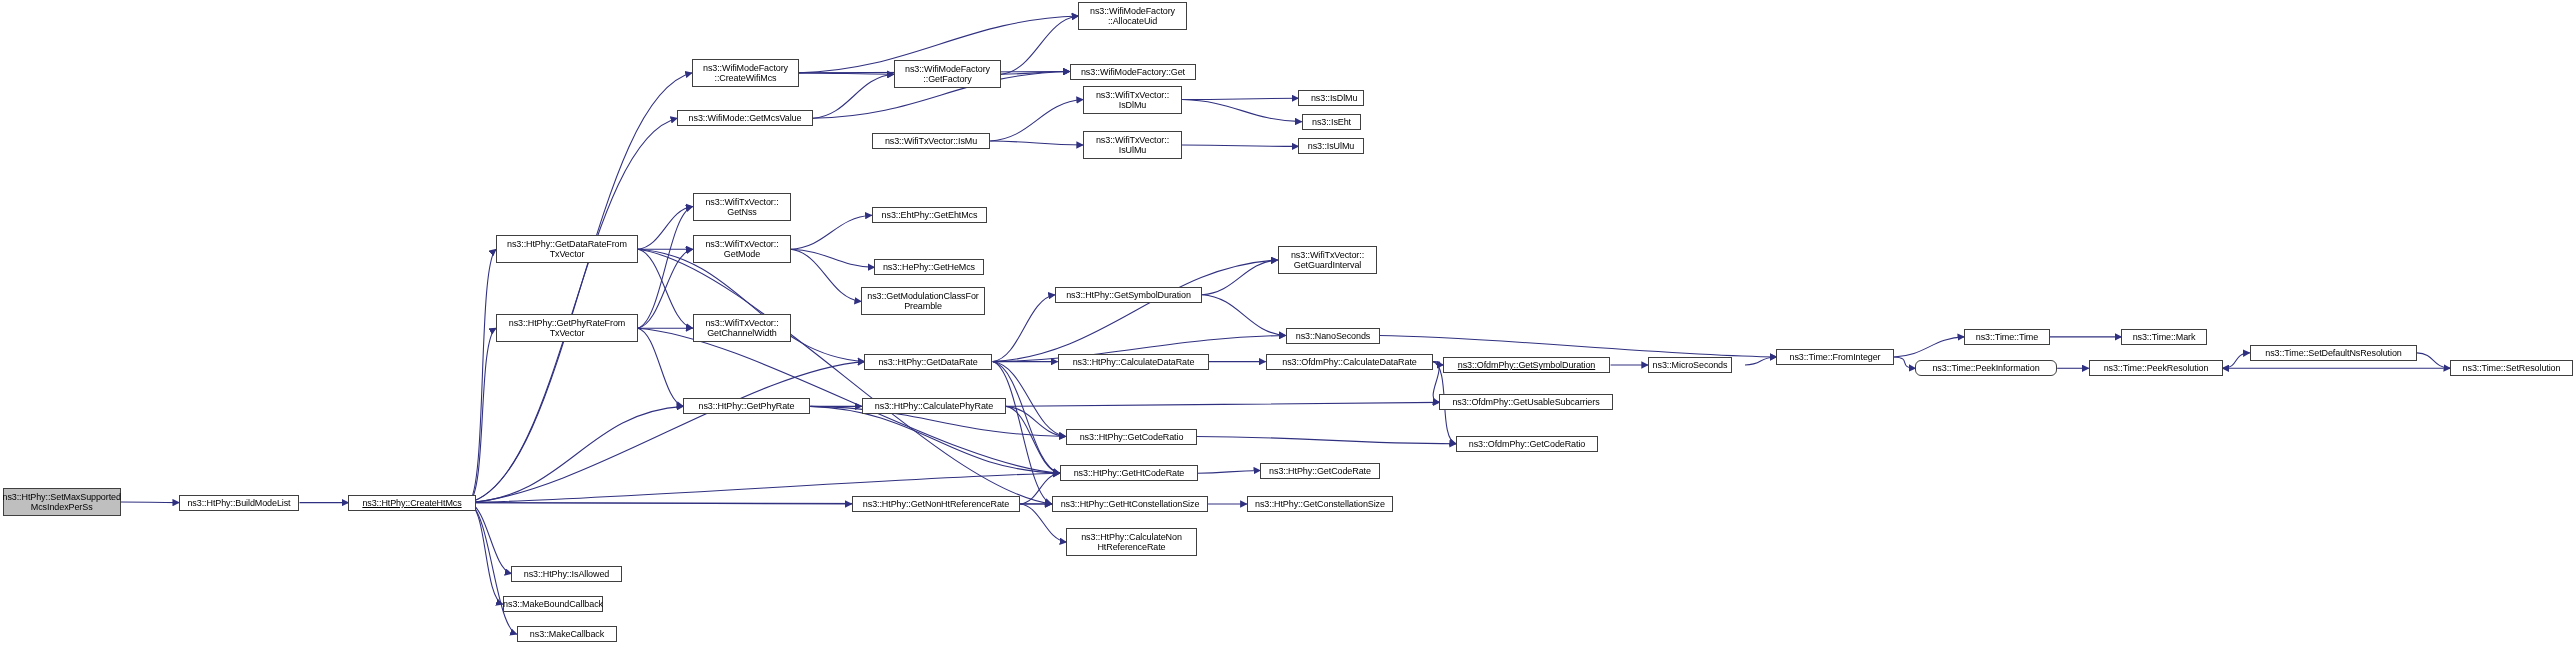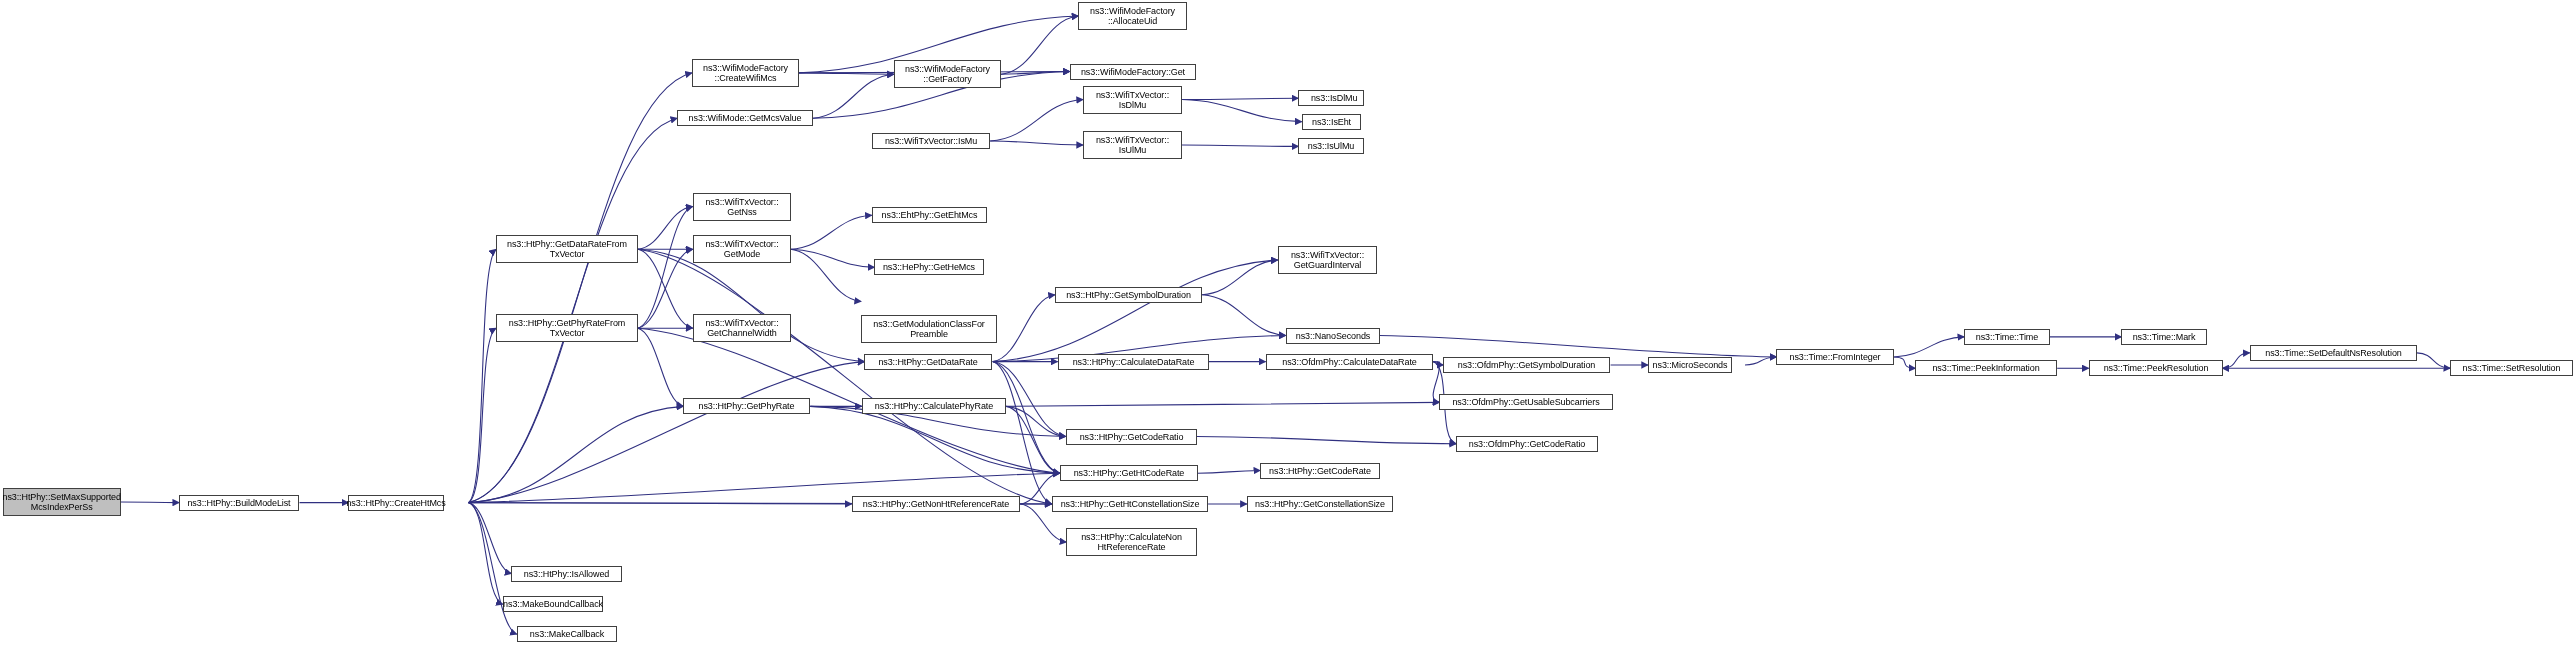--- a/index.html
+++ b/index.html
@@ -131,21 +131,21 @@
         <path d="M 1526,754 C 1557.05,757.42 1563.95,807.58 1595,811" fill="none" stroke="#303080" stroke-width="1.6" marker-end="url(#arrow)"></path>
         <path d="M 1807,754 C 1835,754 1837,754 1865,754" fill="none" stroke="#303080" stroke-width="1.6" marker-end="url(#arrow)"></path>
         <path d="M 954,373 C 1124,395.86 1403,731.14 1573,754" fill="none" stroke="#303080" stroke-width="1.6" marker-end="url(#arrow)"></path>
         <path d="M 954,491 C 1124,504.02 1415,694.98 1585,708" fill="none" stroke="#303080" stroke-width="1.6" marker-end="url(#arrow)"></path>
       </g>
   </svg>
   <div id="node-layer">
       <div class="node highlight" style="left: 2.7px; top: 488px; width: 118px; height: 28px;"><span>ns3::HtPhy::SetMaxSupported
 McsIndexPerSs</span></div>
       <div class="node" style="left: 179px; top: 495px; width: 120px; height: 16px;"><span>ns3::HtPhy::BuildModeList</span></div>
-      <div class="node" style="left: 348px; top: 495px; width: 96px; height: 16px;"><span>ns3::HtPhy::CreateHtMcs</span></div>
+      <div class="node" style="left: 348px; top: 495px; width: 128px; height: 16px; text-decoration: underline;"><span>ns3::HtPhy::CreateHtMcs</span></div>
       <div class="node" style="left: 692px; top: 59px; width: 107px; height: 28px;"><span>ns3::WifiModeFactory
 ::CreateWifiMcs</span></div>
       <div class="node" style="left: 677px; top: 110px; width: 136px; height: 16px;"><span>ns3::WifiMode::GetMcsValue</span></div>
       <div class="node" style="left: 894px; top: 60px; width: 107px; height: 28px;"><span>ns3::WifiModeFactory
 ::GetFactory</span></div>
       <div class="node" style="left: 1078px; top: 2px; width: 109px; height: 28px;"><span>ns3::WifiModeFactory
 ::AllocateUid</span></div>
       <div class="node" style="left: 1070px; top: 64px; width: 126px; height: 16px;"><span>ns3::WifiModeFactory::Get</span></div>
       <div class="node" style="left: 1083px; top: 86px; width: 99px; height: 28px;"><span>ns3::WifiTxVector::
 IsDlMu</span></div>
@@ -160,48 +160,48 @@
       <div class="node" style="left: 496px; top: 314px; width: 142px; height: 28px;"><span>ns3::HtPhy::GetPhyRateFrom
 TxVector</span></div>
       <div class="node" style="left: 693px; top: 193px; width: 98px; height: 28px;"><span>ns3::WifiTxVector::
 GetNss</span></div>
       <div class="node" style="left: 693px; top: 235px; width: 98px; height: 28px;"><span>ns3::WifiTxVector::
 GetMode</span></div>
       <div class="node" style="left: 693px; top: 314px; width: 98px; height: 28px;"><span>ns3::WifiTxVector::
 GetChannelWidth</span></div>
       <div class="node" style="left: 872px; top: 207px; width: 115px; height: 16px;"><span>ns3::EhtPhy::GetEhtMcs</span></div>
       <div class="node" style="left: 874px; top: 259px; width: 110px; height: 16px;"><span>ns3::HePhy::GetHeMcs</span></div>
-      <div class="node" style="left: 861px; top: 287px; width: 136px; height: 28px; margin-top: 28px;"><span>ns3::GetModulationClassFor
+      <div class="node" style="left: 861px; top: 287px; width: 124px; height: 28px;"><span>ns3::GetModulationClassFor
 Preamble</span></div>
       <div class="node" style="left: 1278px; top: 246px; width: 99px; height: 28px;"><span>ns3::WifiTxVector::
 GetGuardInterval</span></div>
       <div class="node" style="left: 1055px; top: 287px; width: 147px; height: 16px;"><span>ns3::HtPhy::GetSymbolDuration</span></div>
       <div class="node" style="left: 1286px; top: 328px; width: 94px; height: 16px;"><span>ns3::NanoSeconds</span></div>
       <div class="node" style="left: 864px; top: 354px; width: 128px; height: 16px;"><span>ns3::HtPhy::GetDataRate</span></div>
       <div class="node" style="left: 1058px; top: 354px; width: 151px; height: 16px;"><span>ns3::HtPhy::CalculateDataRate</span></div>
       <div class="node" style="left: 1266px; top: 354px; width: 167px; height: 16px;"><span>ns3::OfdmPhy::CalculateDataRate</span></div>
-      <div class="node" style="left: 1443px; top: 357px; width: 167px; height: 16px;"><span>ns3::OfdmPhy::GetSymbolDuration</span></div>
+      <div class="node" style="left: 1443px; top: 357px; width: 167px; height: 16px; text-decoration: underline;"><span>ns3::OfdmPhy::GetSymbolDuration</span></div>
       <div class="node" style="left: 1648px; top: 357px; width: 84px; height: 16px;"><span>ns3::MicroSeconds</span></div>
       <div class="node" style="left: 1776px; top: 349px; width: 118px; height: 16px;"><span>ns3::Time::FromInteger</span></div>
       <div class="node" style="left: 1439px; top: 394px; width: 174px; height: 16px;"><span>ns3::OfdmPhy::GetUsableSubcarriers</span></div>
       <div class="node" style="left: 1456px; top: 436px; width: 142px; height: 16px;"><span>ns3::OfdmPhy::GetCodeRatio</span></div>
       <div class="node" style="left: 683px; top: 398px; width: 127px; height: 16px;"><span>ns3::HtPhy::GetPhyRate</span></div>
       <div class="node" style="left: 862px; top: 398px; width: 144px; height: 16px;"><span>ns3::HtPhy::CalculatePhyRate</span></div>
       <div class="node" style="left: 1066px; top: 429px; width: 131px; height: 16px;"><span>ns3::HtPhy::GetCodeRatio</span></div>
       <div class="node" style="left: 1060px; top: 465px; width: 138px; height: 16px;"><span>ns3::HtPhy::GetHtCodeRate</span></div>
       <div class="node" style="left: 1260px; top: 463px; width: 120px; height: 16px;"><span>ns3::HtPhy::GetCodeRate</span></div>
       <div class="node" style="left: 852px; top: 496px; width: 168px; height: 16px;"><span>ns3::HtPhy::GetNonHtReferenceRate</span></div>
       <div class="node" style="left: 1052px; top: 496px; width: 156px; height: 16px;"><span>ns3::HtPhy::GetHtConstellationSize</span></div>
       <div class="node" style="left: 1247px; top: 496px; width: 146px; height: 16px;"><span>ns3::HtPhy::GetConstellationSize</span></div>
       <div class="node" style="left: 1066px; top: 528px; width: 131px; height: 28px;"><span>ns3::HtPhy::CalculateNon
 HtReferenceRate</span></div>
       <div class="node" style="left: 511px; top: 566px; width: 111px; height: 16px;"><span>ns3::HtPhy::IsAllowed</span></div>
       <div class="node" style="left: 503px; top: 596px; width: 100px; height: 16px;"><span>ns3::MakeBoundCallback</span></div>
       <div class="node" style="left: 517px; top: 626px; width: 100px; height: 16px;"><span>ns3::MakeCallback</span></div>
       <div class="node" style="left: 1964px; top: 329px; width: 86px; height: 16px;"><span>ns3::Time::Time</span></div>
       <div class="node" style="left: 2121px; top: 329px; width: 86px; height: 16px;"><span>ns3::Time::Mark</span></div>
-      <div class="node" style="left: 1915px; top: 360px; width: 142px; height: 16px;"><span>ns3::Time::PeekInformation</span></div>
+      <div class="node" style="left: 1915px; top: 360px; width: 142px; height: 16px; border-radius: 6px;"><span>ns3::Time::PeekInformation</span></div>
       <div class="node" style="left: 2089px; top: 360px; width: 134px; height: 16px;"><span>ns3::Time::PeekResolution</span></div>
       <div class="node" style="left: 2250px; top: 345px; width: 167px; height: 16px;"><span>ns3::Time::SetDefaultNsResolution</span></div>
       <div class="node" style="left: 2450px; top: 360px; width: 123px; height: 16px;"><span>ns3::Time::SetResolution</span></div>
     </div>
 </div>
 
 
 </body></html>

